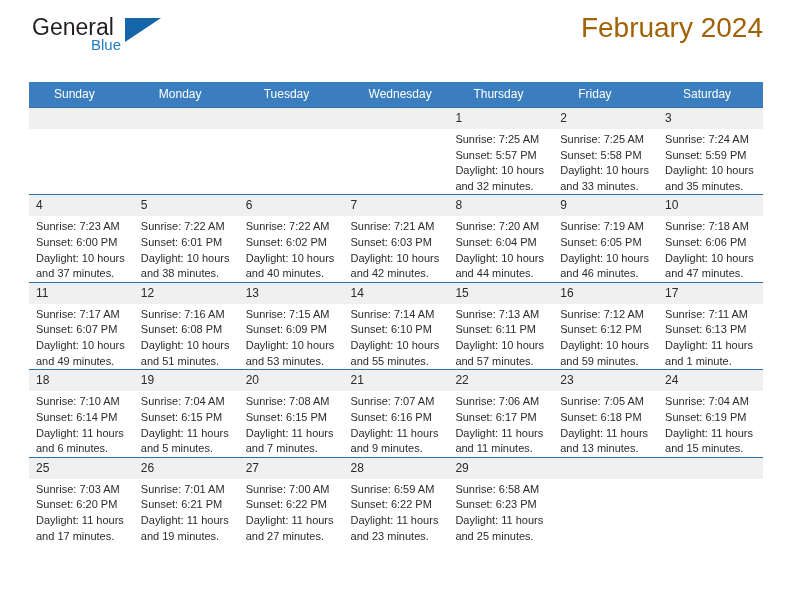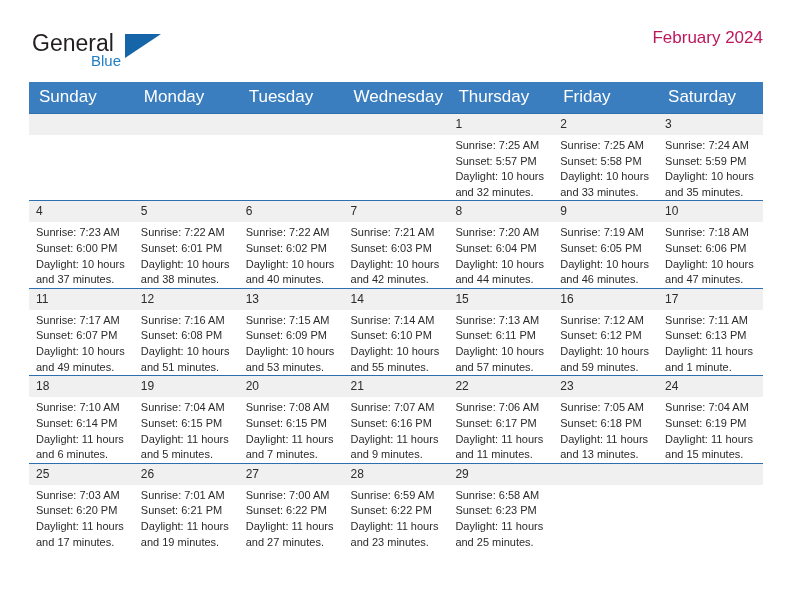--- a/index.html
+++ b/index.html
@@ -21,21 +21,21 @@
     height: 612px;
     box-sizing: border-box;
     padding: 0 29px;
   }
 
   
   .header {
     display: flex;
     align-items: flex-start;
     justify-content: space-between;
-    padding-top: 27px;
+    padding-top: 11px;
     height: 72px;
     box-sizing: border-box;
   }
   .brand {
     position: relative;
     width: 140px;
     height: 56px;
     flex: none;
   }
   .brand-general {
@@ -62,46 +62,46 @@
     width: 0;
     height: 0;
     border-left: 36px solid #1565a8;
     border-bottom: 24px solid transparent;
   }
   .title-block {
     text-align: right;
     padding-top: 1px;
   }
   .cal-title {
-    font-size: 17px;
-    color: #be185d;
+    font-size: 28px;
+    color: #a16207;
     line-height: 1.15;
     white-space: nowrap;
   }
   .cal-subtitle {
     font-size: 14.5px;
     color: #232323;
     margin-top: 8px;
     white-space: nowrap;
   }
 
   
   .calendar {
     margin-top: 10px;
     width: 734px;
     border-collapse: collapse;
     table-layout: fixed;
   }
   .calendar th {
     background: #3a7ebf;
     color: #ffffff;
-    font-size: 17px;
+    font-size: 12px;
     font-weight: normal;
     text-align: left;
-    padding: 5px 0 6px 10px;
+    padding: 5px 0 6px 25px;
     height: 12px;
     border: none;
   }
   .calendar td {
     vertical-align: top;
     padding: 0;
     border-top: 1px solid #2f6fae;
     background: #ffffff;
     height: 76px;
   }

